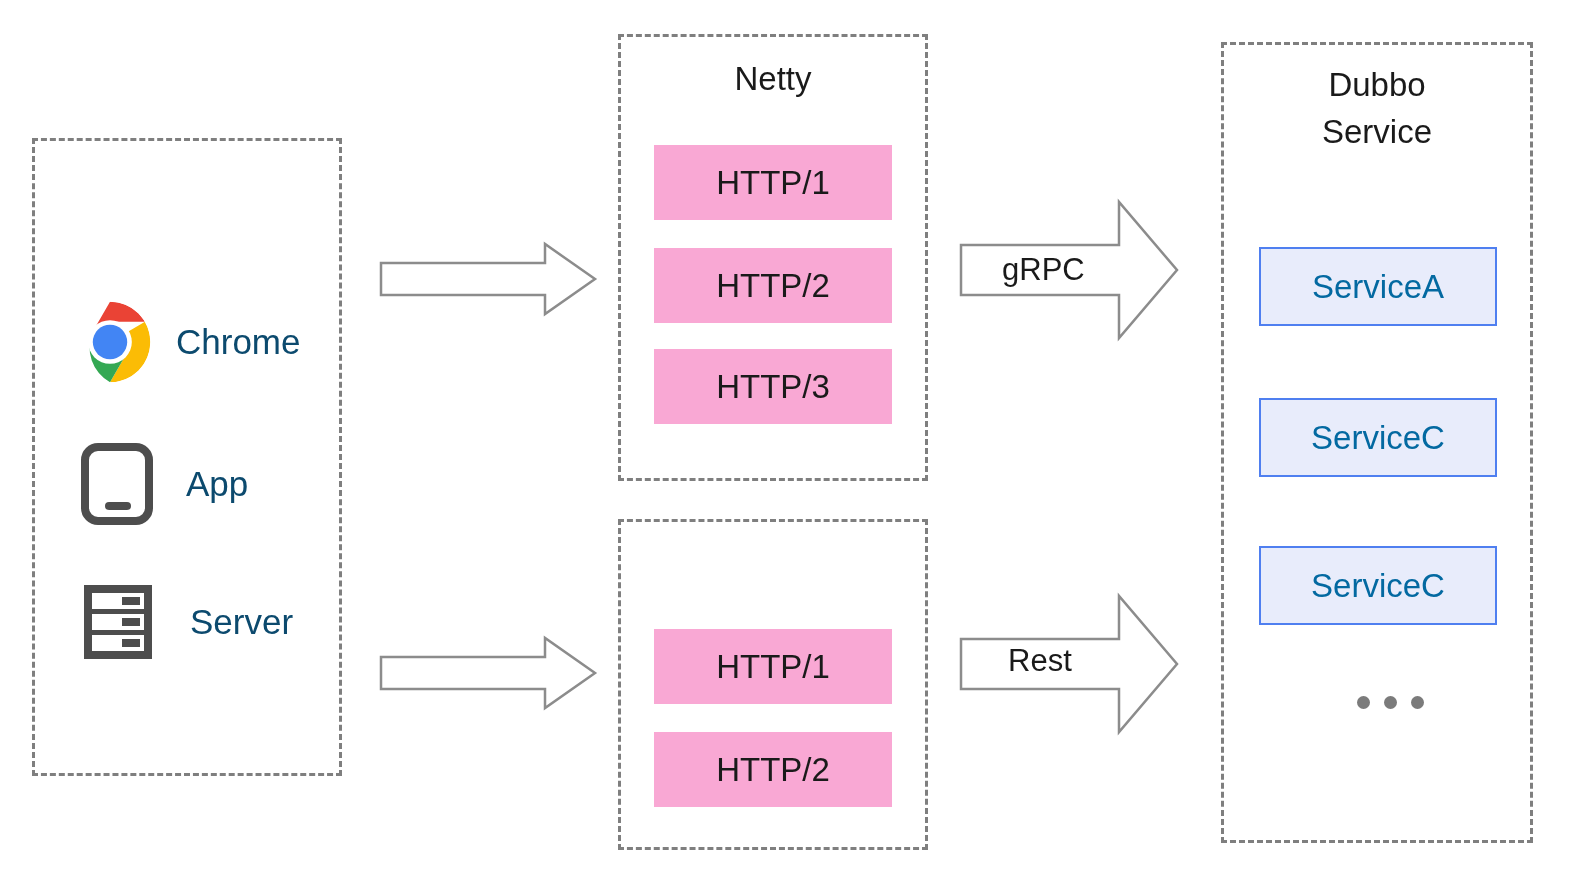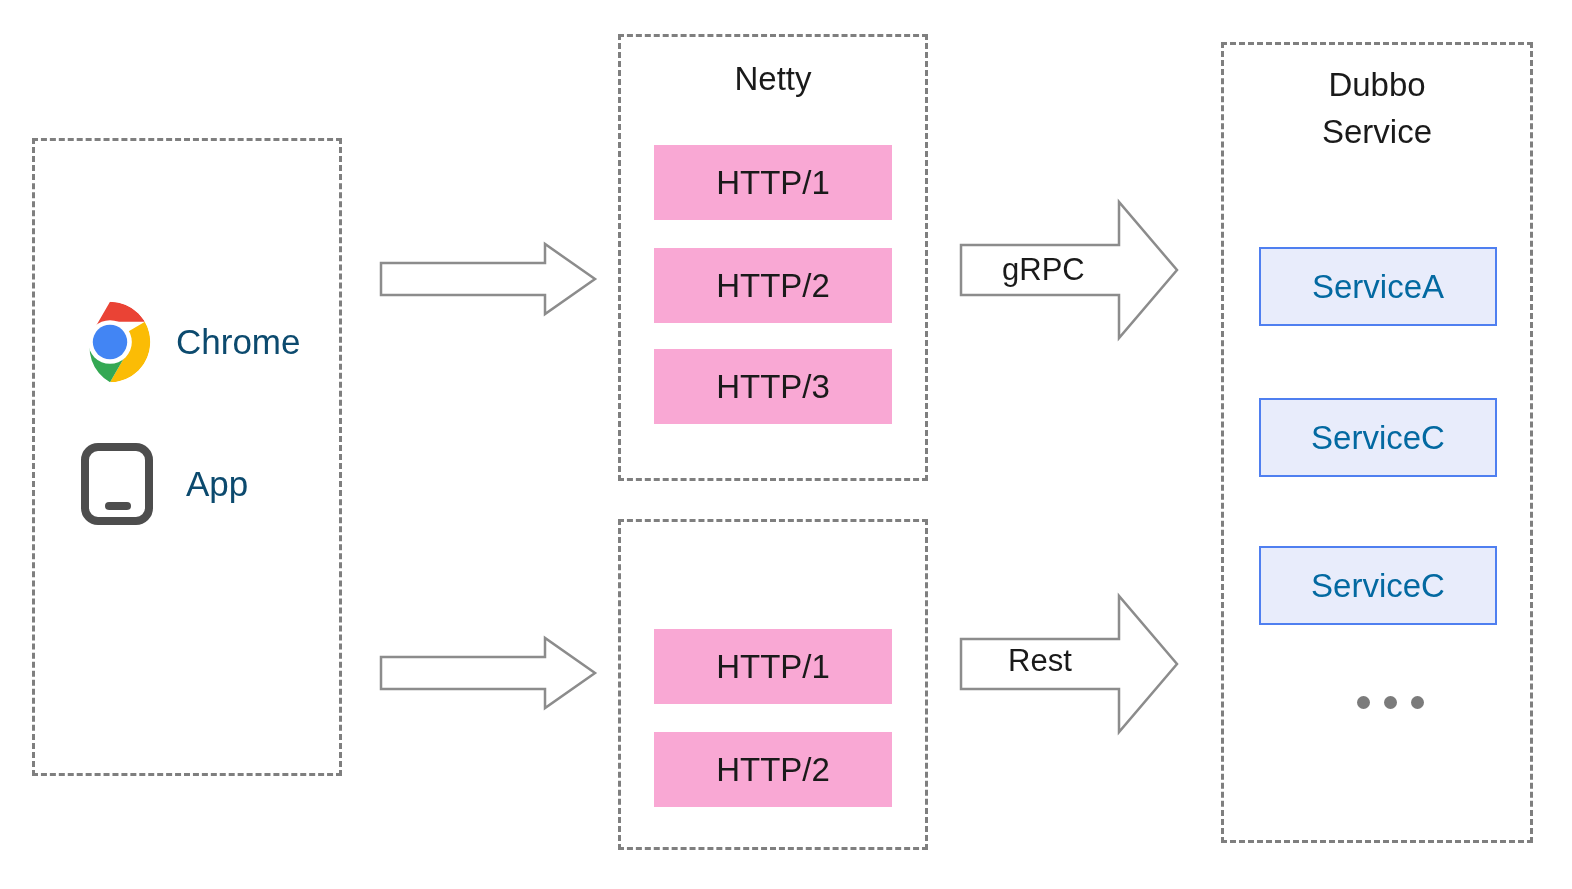--- a/index.html
+++ b/index.html
@@ -136,20 +136,34 @@
   <div class="client-row" style="left:80px; top:442px;">
     <span style="width:74px;height:84px;display:block;">
       <svg width="74" height="84" viewBox="0 0 74 84" aria-hidden="true">
         <rect x="5" y="5" width="64" height="74" rx="13" ry="13" fill="#ffffff" stroke="#4d4d4d" stroke-width="8"></rect>
         <rect x="25" y="60" width="26" height="8" rx="4" ry="4" fill="#4d4d4d"></rect>
       </svg>
     </span>
     <span class="client-label" style="margin-left:32px;">App</span>
   </div>
 
+  <div class="client-row" style="left:80px; top:582px;">
+    <span style="width:76px;height:80px;display:block;">
+      <svg width="76" height="80" viewBox="0 0 76 80" aria-hidden="true">
+        <rect x="4" y="3" width="68" height="74" fill="#4d4d4d"></rect>
+        <rect x="12" y="11" width="52" height="16" fill="#ffffff"></rect>
+        <rect x="12" y="32" width="52" height="16" fill="#ffffff"></rect>
+        <rect x="12" y="53" width="52" height="16" fill="#ffffff"></rect>
+        <rect x="42" y="15" width="18" height="8" fill="#4d4d4d"></rect>
+        <rect x="42" y="36" width="18" height="8" fill="#4d4d4d"></rect>
+        <rect x="42" y="57" width="18" height="8" fill="#4d4d4d"></rect>
+      </svg>
+    </span>
+    <span class="client-label" style="margin-left:34px;">Server</span>
+  </div>
 
   <div class="dashed-box" style="left:618px; top:34px; width:310px; height:447px;"></div>
   <div class="group-title" style="left:618px; width:310px; top:56px;">Netty</div>
 
   <div class="proto-chip" style="left:654px; top:145px; width:238px; height:75px;">
     <span>HTTP/1</span>
   </div>
   <div class="proto-chip" style="left:654px; top:248px; width:238px; height:75px;">
     <span>HTTP/2</span>
   </div>

